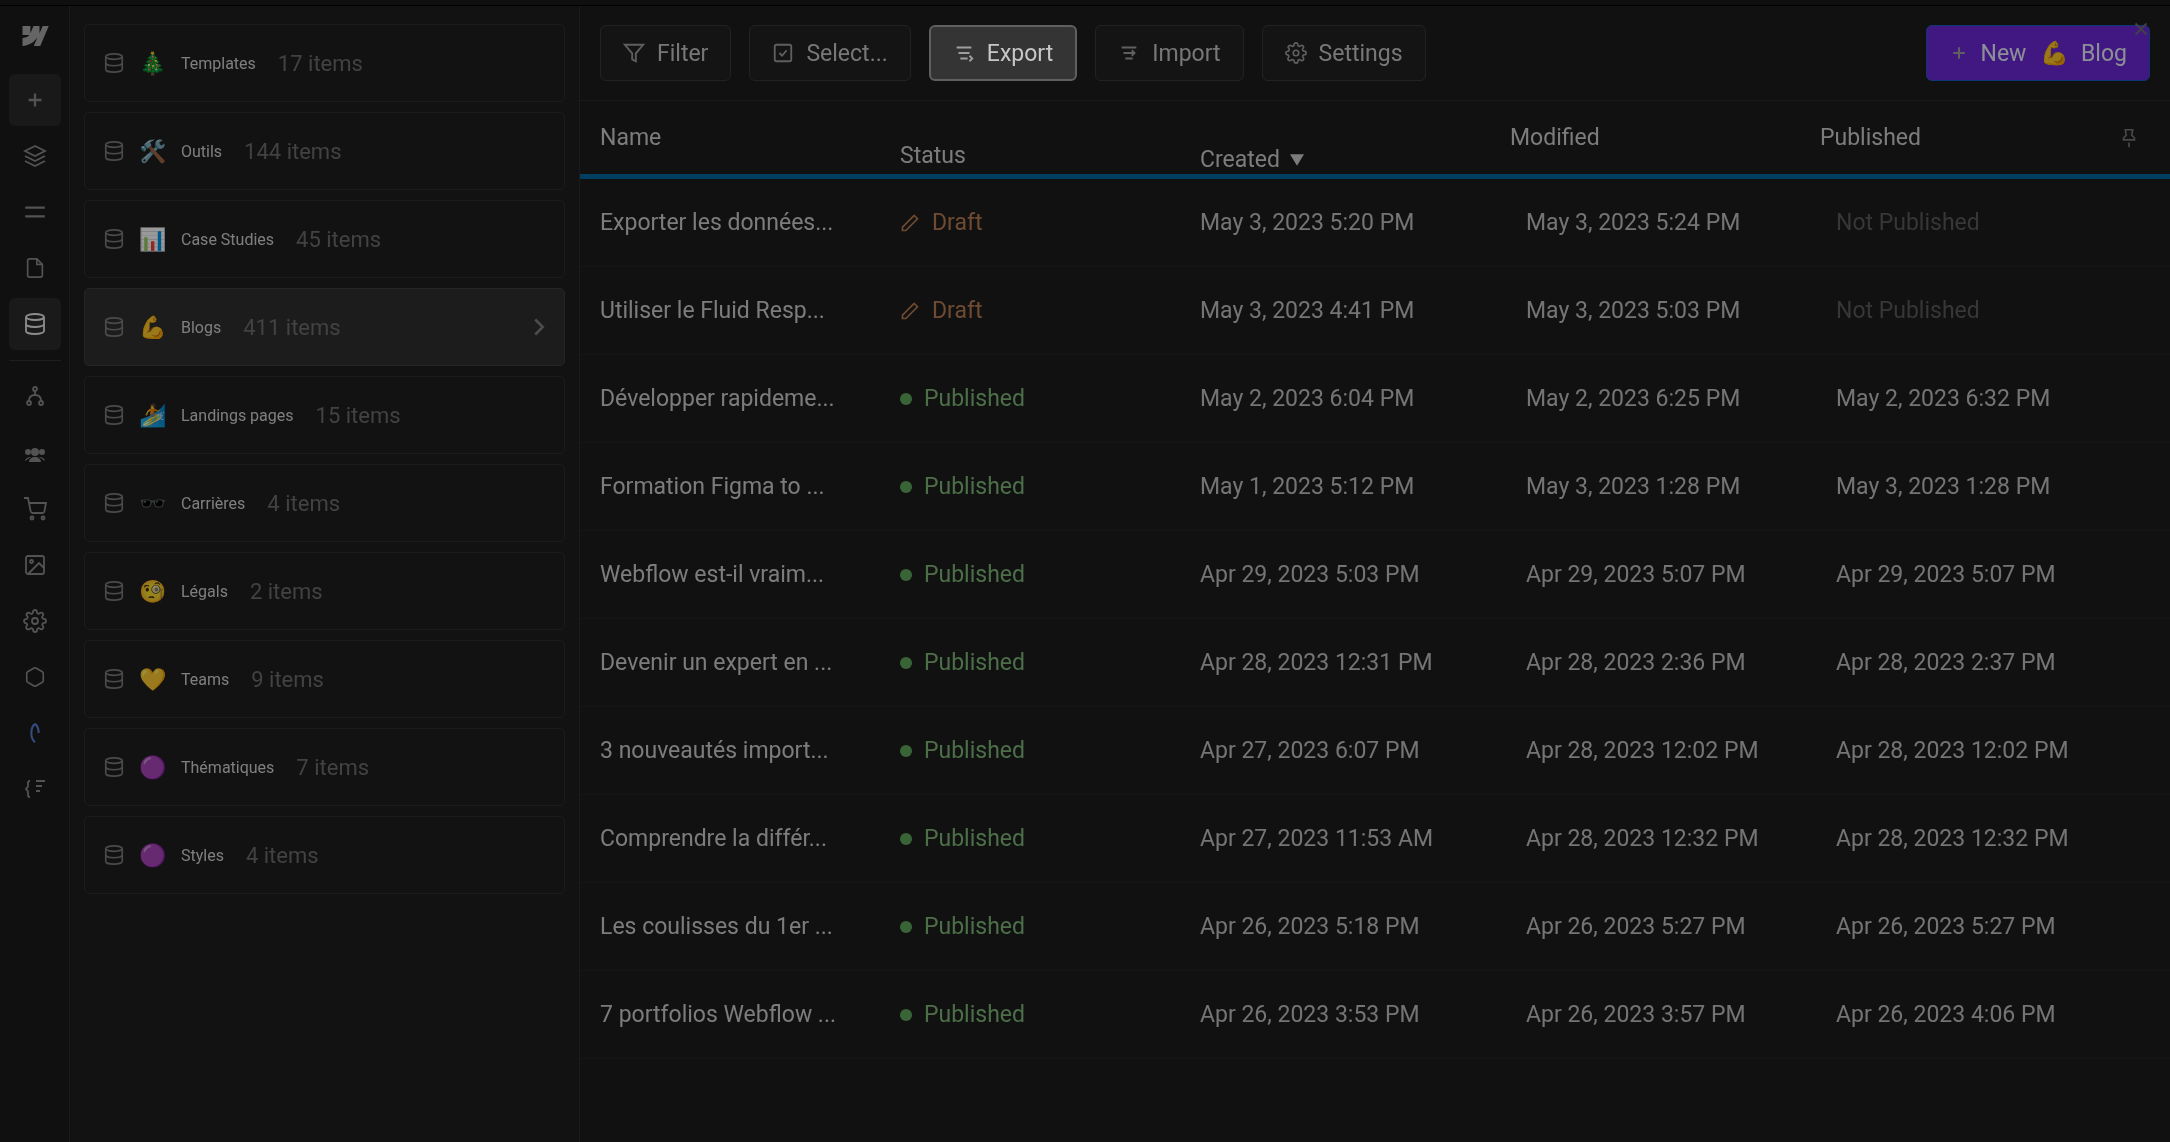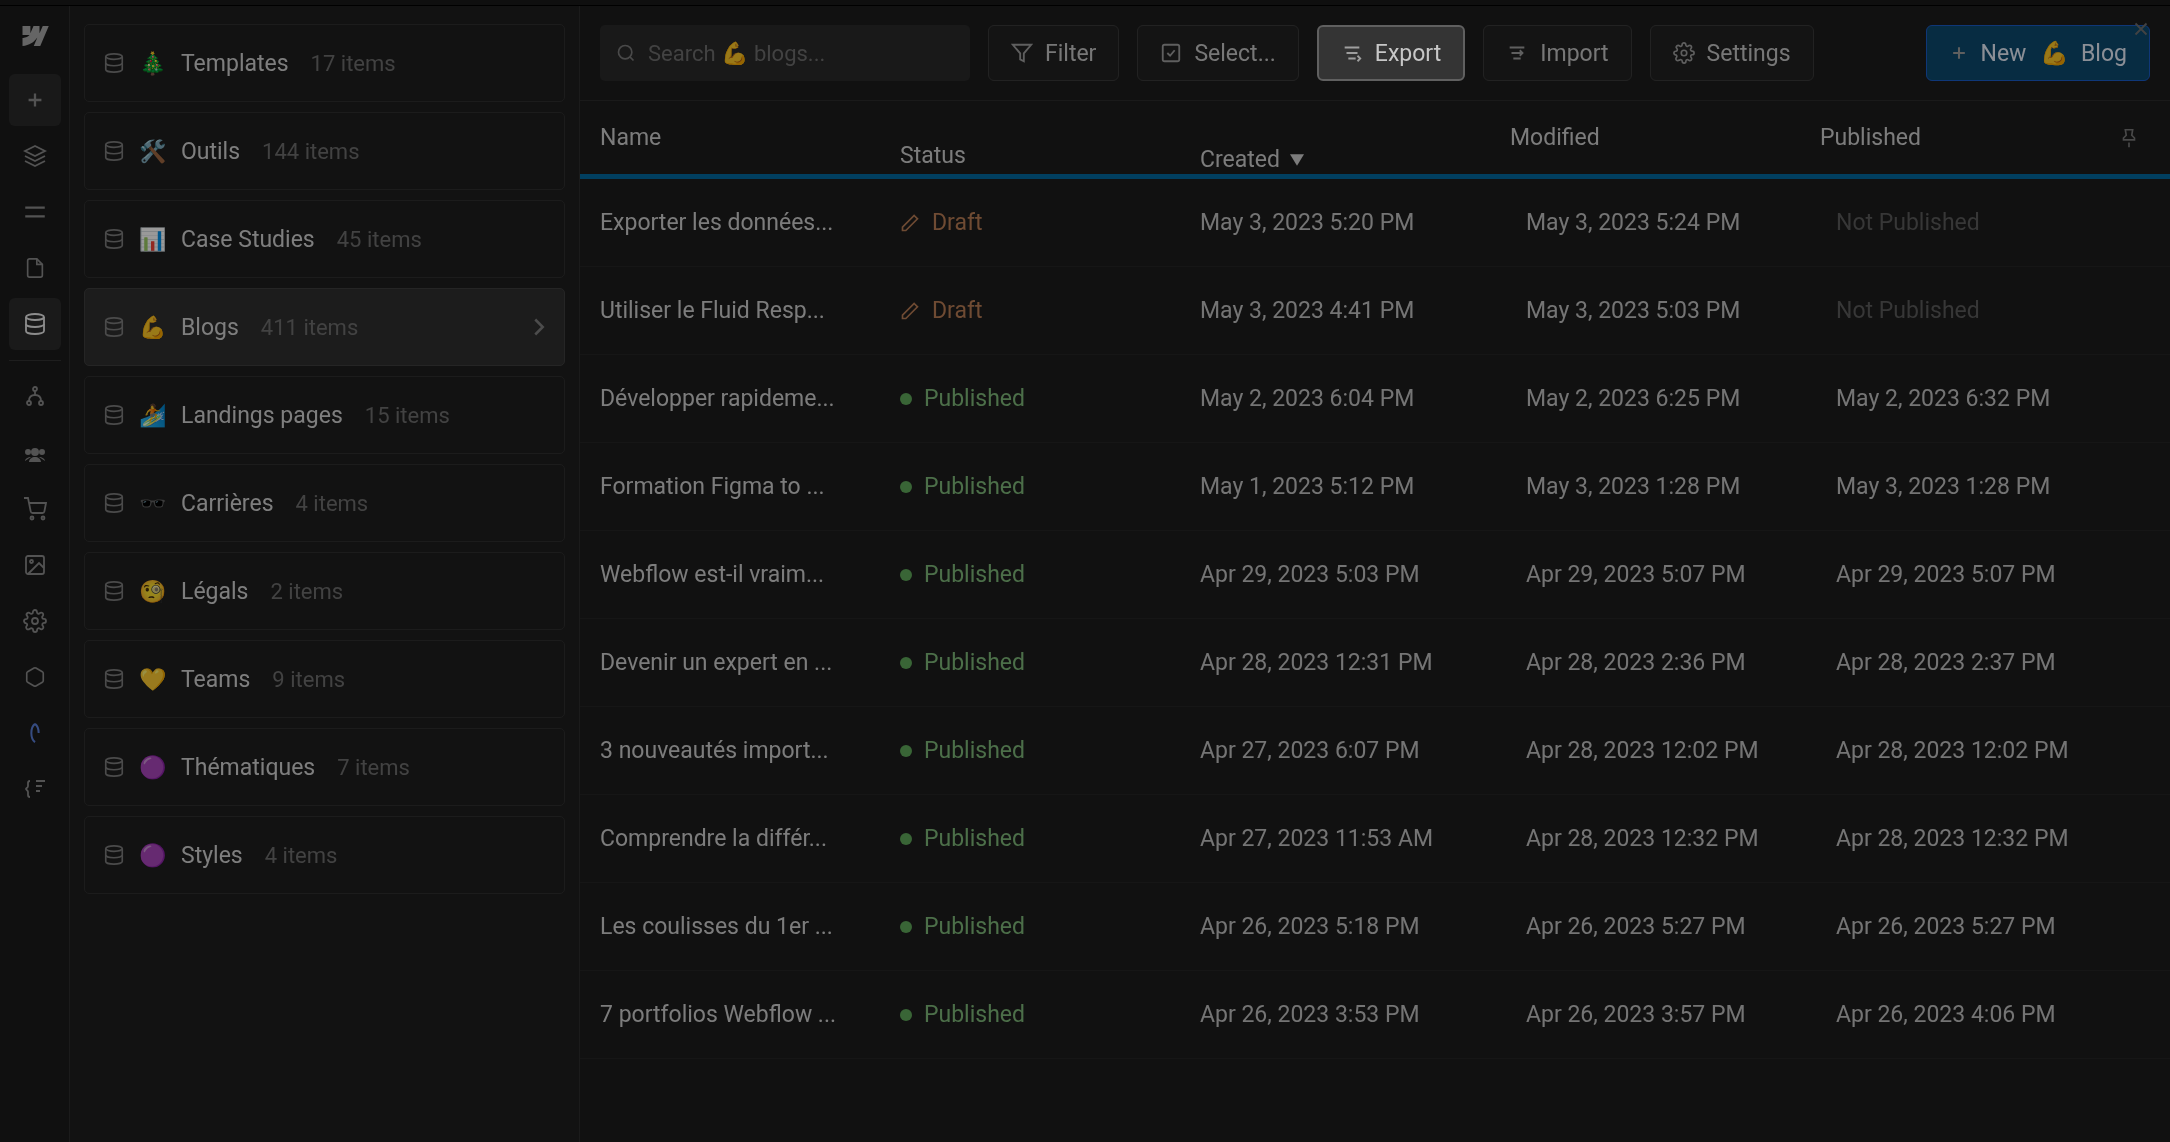--- a/index.html
+++ b/index.html
@@ -25,35 +25,35 @@
   .sidebar { width: 510px; background:#1e1e1e; border-right: 1px solid #2d2d2d; display:flex; flex-direction:column; }
   .sidebar-header { height: 95px; display:flex; align-items:center; justify-content:space-between; padding: 0 22px 0 28px; border-bottom:1px solid #2b2b2b; }
   .sidebar-title { font-size: 37px; font-weight: 500; color: #d8d8d8; letter-spacing: 0.2px; }
   .sidebar-add { width:46px; height:46px; border-radius:5px; background:#2d2d2d; display:flex; align-items:center; justify-content:center; color:#bcbcbc; cursor:pointer; }
 
   .coll-list { padding: 18px 14px; display:flex; flex-direction:column; gap: 10px; }
   .coll-item { height: 78px; border:1px solid #2f2f2f; border-radius:5px; background:#1f1f1f; display:flex; align-items:center; padding: 0 18px; gap:14px; cursor:pointer; color:#c9c9c9; }
   .coll-item.active { background:#303030; border-color:#3e3e3e; }
   .coll-item .db { color:#7d7d7d; flex:0 0 auto; }
   .coll-item .emoji { font-size: 22px; width: 28px; display:inline-block; }
-  .coll-item .name { font-size: 23px; color:#d3d3d3; white-space:nowrap; }
+  .coll-item .name { font-size: 16px; color:#d3d3d3; white-space:nowrap; }
   .coll-item .count { font-size: 22px; color:#6e6e6e; margin-left: 8px; white-space:nowrap; }
   .coll-item .chev { margin-left:auto; color:#7f7f7f; }
 
   
   .main { flex:1; display:flex; flex-direction:column; background:#1d1d1d; position:relative; }
   .toolbar { height: 95px; border-bottom:1px solid #2c2c2c; display:flex; align-items:center; padding: 0 20px; gap: 18px; }
   .search { width: 370px; height:56px; background:#2a2a2a; border-radius:5px; display:flex; align-items:center; padding:0 16px; gap:12px; color:#7b7b7b; }
   .search input { flex:1; background:transparent; border:none; outline:none; color:#d0d0d0; font-size:22px; }
   .search input::placeholder { color:#6f6f6f; }
 
   .btn { height:56px; border-radius:6px; border:1px solid #3a3a3a; background:#222; display:flex; align-items:center; gap:12px; padding:0 22px; color:#c7c7c7; font-size:23px; cursor:pointer; }
   .btn .ic { color:#9f9f9f; display:flex; }
   .btn.export { background:#343434; border:2px solid #606060; position:relative; z-index:300; }
-  .btn.primary { background:#0c4a6e; border-color:#1a5cc8; color:#e8eefb; }
+  .btn.primary { background:#6d28d9; border-color:#1a5cc8; color:#e8eefb; }
   .btn.primary .emoji { margin-left:2px; }
   .spacer { flex:1; }
 
   
   .thead { height: 78px; border-bottom:5px solid #0369a1; display:flex; align-items:center; color:#cfcfcf; font-size:23px; padding-left: 20px; padding-right: 30px; }
   .col-name { width: 300px; }
   .col-status { width: 300px; margin-top: 36px; }
   .col-created { width: 310px; display:flex; align-items:center; gap:10px;margin-top:44px; }
   .col-modified { width: 310px; }
   .col-published { flex:1; }
@@ -304,29 +304,20 @@
           </span>
           <span class="emoji">🟣</span>
           <span class="name">Styles</span>
           <span class="count">4 items</span>
         </div>
       </div>
   </div>
 
   <div class="main">
     <div class="toolbar">
-      <div class="search">
-        <span>
-          <svg width="20" height="20" viewBox="0 0 24 24" fill="none" stroke="currentColor" stroke-width="2">
-              <circle cx="11" cy="11" r="8"></circle>
-              <path d="M21 21l-4.3-4.3"></path>
-            </svg>
-        </span>
-        <input type="text" placeholder="Search 💪 blogs..." style="">
-      </div>
 
       <div class="btn">
         <span class="ic">
             <svg width="22" height="22" viewBox="0 0 24 24" fill="none" stroke="currentColor" stroke-width="2">
               <path d="M22 3H2l8 9.5V19l4 2v-8.5L22 3z"></path>
             </svg>
           </span>
         <span>Filter</span>
       </div>
 

